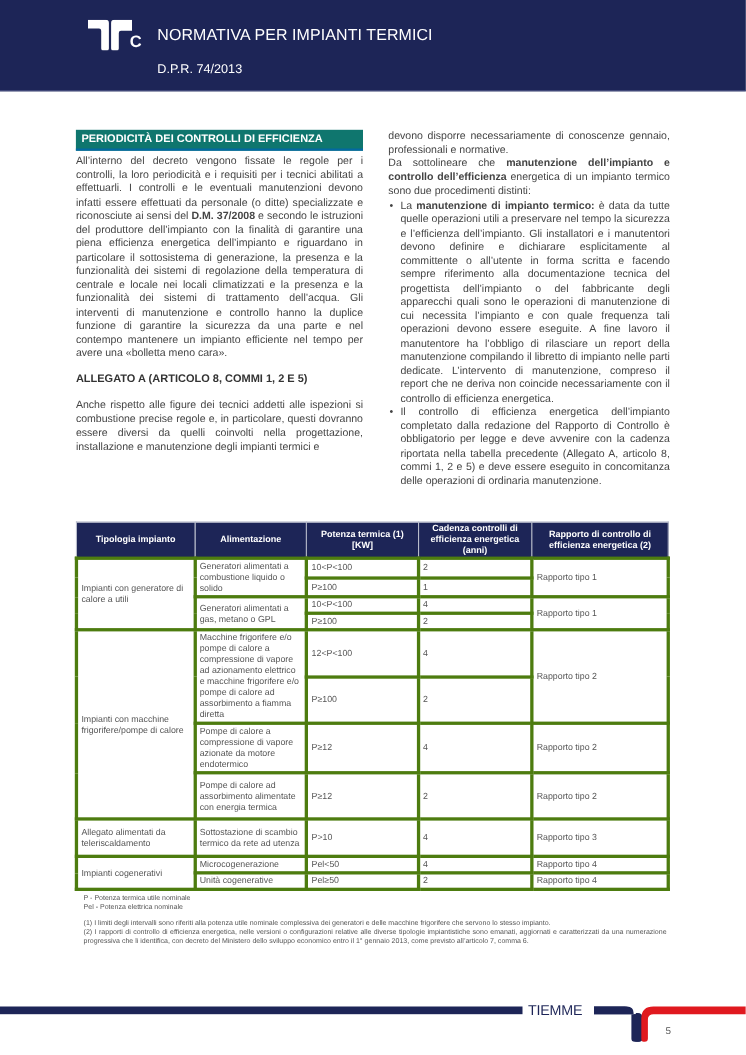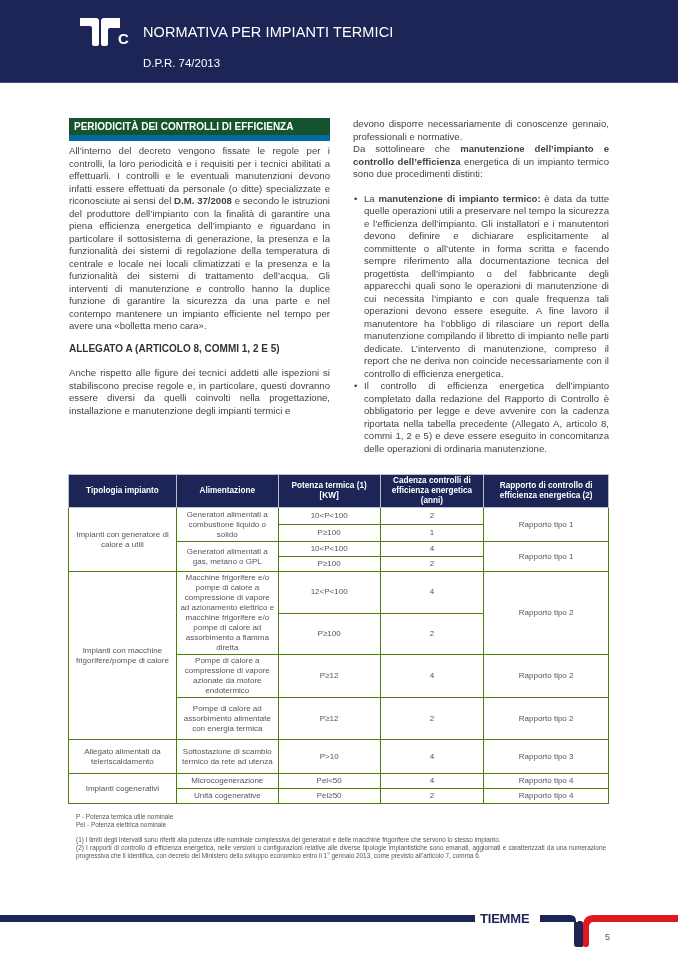--- a/index.html
+++ b/index.html
@@ -6,38 +6,38 @@
   body { width: 678px; height: 959px; background: #ffffff; font-family: "Liberation Sans", sans-serif; color: #3a3a3a; position: relative; overflow: hidden; }
   .header { position: absolute; left: 0; top: 0; width: 678px; height: 83px; background: #1d2557; border-bottom: 1px solid #4a5080; }
   .logo { position: absolute; left: 80px; top: 18px; width: 40px; height: 28px; }
   .logo-c { position: absolute; left: 118px; top: 30px; color: #fff; font-size: 15px; font-weight: bold; }
   .h-title { position: absolute; left: 143px; top: 24px; color: #fff; font-size: 14.5px; font-weight: normal; letter-spacing: 0.1px; }
   .h-sub { position: absolute; left: 143px; top: 57px; color: #fff; font-size: 11.5px; }
 
   .col { position: absolute; top: 118px; font-size: 9.6px; line-height: 12.5px; color: #444; text-align: justify; }
   .col-left { left: 69px; width: 261px; }
   .col-right { left: 353px; width: 256px; }
-  .sec-title { background: #14532d; color: #fff; font-weight: bold; font-size: 10px; line-height: 12px; padding: 3px 5px 2px 5px; margin-bottom: 4px; border-bottom: 6px solid #0369a1; }
+  .sec-title { background: #0f766e; color: #fff; font-weight: bold; font-size: 10px; line-height: 12px; padding: 3px 5px 2px 5px; margin-bottom: 4px; border-bottom: 2px solid #0369a1; }
   .col p { margin: 0; }
   .sub-title { font-weight: bold; font-size: 10px; color: #333; margin-top: 10px; }
   .gap { height: 12px; }
-  .bullets { list-style: none; margin-top: 12px; }
+  .bullets { list-style: none; margin-top: 1px; }
   .bullets li { position: relative; padding-left: 11px; }
   .bullets li::before { content: "•"; position: absolute; left: 1px; top: 0; }
 
   table.main { position: absolute; left: 68px; top: 474px; width: 541px; border-collapse: collapse; font-size: 8px; line-height: 10px; color: #555; }
   table.main th { background: #1d2557; color: #fff; font-weight: bold; font-size: 8.2px; height: 33px; border: 1px solid #b8bccb; padding: 0 3px; }
-  table.main td { border: 1px solid #4d7c0f; text-align: center; vertical-align: middle; padding: 1px 3px; }
+  table.main td { border: 3px solid #4d7c0f; vertical-align: middle; padding: 1px 3px; }
   .legend { position: absolute; left: 76px; top: 813px; font-size: 6.4px; line-height: 8px; color: #555; width: 530px; }
   .legend p { margin: 0; }
   .notes { position: absolute; left: 76px; top: 836px; font-size: 6.4px; line-height: 8px; color: #555; width: 530px; text-align: justify; }
   .notes p { margin: 0; }
 
   .footer-bar { position: absolute; left: 0; top: 915px; width: 475px; height: 7px; background: #1d2557; }
-  .footer-brand { position: absolute; left: 480px; top: 911px; font-weight: bold; font-size: 13px; color: #1d2557; letter-spacing: -0.2px; }
+  .footer-brand { position: absolute; left: 480px; top: 911px; font-weight: normal; font-size: 13px; color: #1d2557; letter-spacing: -0.2px; }
   .footer-logo { position: absolute; left: 540px; top: 912px; }
   .page-num { position: absolute; left: 605px; top: 932px; font-size: 9px; color: #555; }
 </style>
 </head>
 <body>
 
 <div class="header">
   <svg class="logo" viewBox="0 0 40 28">
     <path d="M0 0 H16 Q19 0 19 3 V26 Q19 28 17 28 H14 Q12 28 12 26 V10 Q12 8 10 8 H0 Z" fill="#fff"></path>
     <path d="M40 0 H24 Q21 0 21 3 V26 Q21 28 23 28 H26 Q28 28 28 26 V12 Q28 10 30 10 H40 Z" fill="#fff"></path>
@@ -47,21 +47,21 @@
   <div class="h-sub">D.P.R. 74/2013</div>
 </div>
 
 <div class="col col-left">
   <div class="sec-title">
     <div>PERIODICITÀ DEI CONTROLLI DI EFFICIENZA</div>
   </div>
   <p><span>All’interno del decreto vengono fissate le regole per i controlli, la loro periodicità e i requisiti per i tecnici abilitati a effettuarli. I controlli e le eventuali manutenzioni devono infatti essere effettuati da personale (o ditte) specializzate e riconosciute ai sensi del </span><b>D.M. 37/2008</b><span> e secondo le istruzioni del produttore dell’impianto con la finalità di garantire una piena efficienza energetica dell’impianto e riguardano in particolare il sottosistema di generazione, la presenza e la funzionalità dei sistemi di regolazione della temperatura di centrale e locale nei locali climatizzati e la presenza e la funzionalità dei sistemi di trattamento dell’acqua. Gli interventi di manutenzione e controllo hanno la duplice funzione di garantire la sicurezza da una parte e nel contempo mantenere un impianto efficiente nel tempo per avere una «bolletta meno cara».</span></p>
   <div class="sub-title">ALLEGATO A (ARTICOLO 8, COMMI 1, 2 E 5)</div>
   <div class="gap"></div>
-  <p>Anche rispetto alle figure dei tecnici addetti alle ispezioni si stabiliscono precise regole e, in particolare, questi dovranno essere diversi da quelli coinvolti nella progettazione, installazione e manutenzione degli impianti termici e</p>
+  <p>Anche rispetto alle figure dei tecnici addetti alle ispezioni si combustione precise regole e, in particolare, questi dovranno essere diversi da quelli coinvolti nella progettazione, installazione e manutenzione degli impianti termici e</p>
 </div>
 
 <div class="col col-right">
   <p>devono disporre necessariamente di conoscenze gennaio, professionali e normative.</p>
   <p><span>Da sottolineare che </span><b>manutenzione dell’impianto e controllo dell’efficienza</b><span> energetica di un impianto termico sono due procedimenti distinti:</span></p>
   <ul class="bullets">
     <li><span>La </span><b>manutenzione di impianto termico:</b><span> è data da tutte quelle operazioni utili a preservare nel tempo la sicurezza e l’efficienza dell’impianto. Gli installatori e i manutentori devono definire e dichiarare esplicitamente al committente o all’utente in forma scritta e facendo sempre riferimento alla documentazione tecnica del progettista dell’impianto o del fabbricante degli apparecchi quali sono le operazioni di manutenzione di cui necessita l’impianto e con quale frequenza tali operazioni devono essere eseguite. A fine lavoro il manutentore ha l’obbligo di rilasciare un report della manutenzione compilando il libretto di impianto nelle parti dedicate. L’intervento di manutenzione, compreso il report che ne deriva non coincide necessariamente con il controllo di efficienza energetica.</span></li>
     <li>Il controllo di efficienza energetica dell’impianto completato dalla redazione del Rapporto di Controllo è obbligatorio per legge e deve avvenire con la cadenza riportata nella tabella precedente (Allegato A, articolo 8, commi 1, 2 e 5) e deve essere eseguito in concomitanza delle operazioni di ordinaria manutenzione.</li>
   </ul>
 </div>

